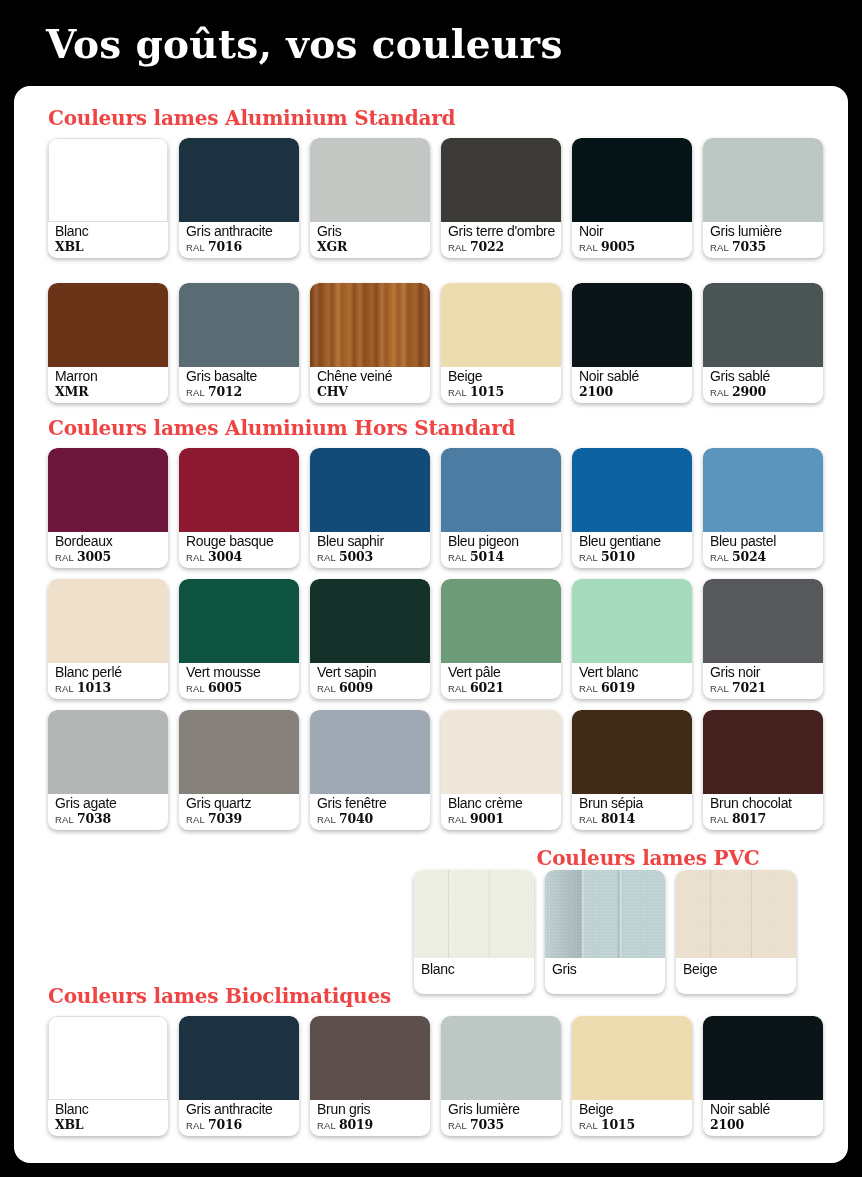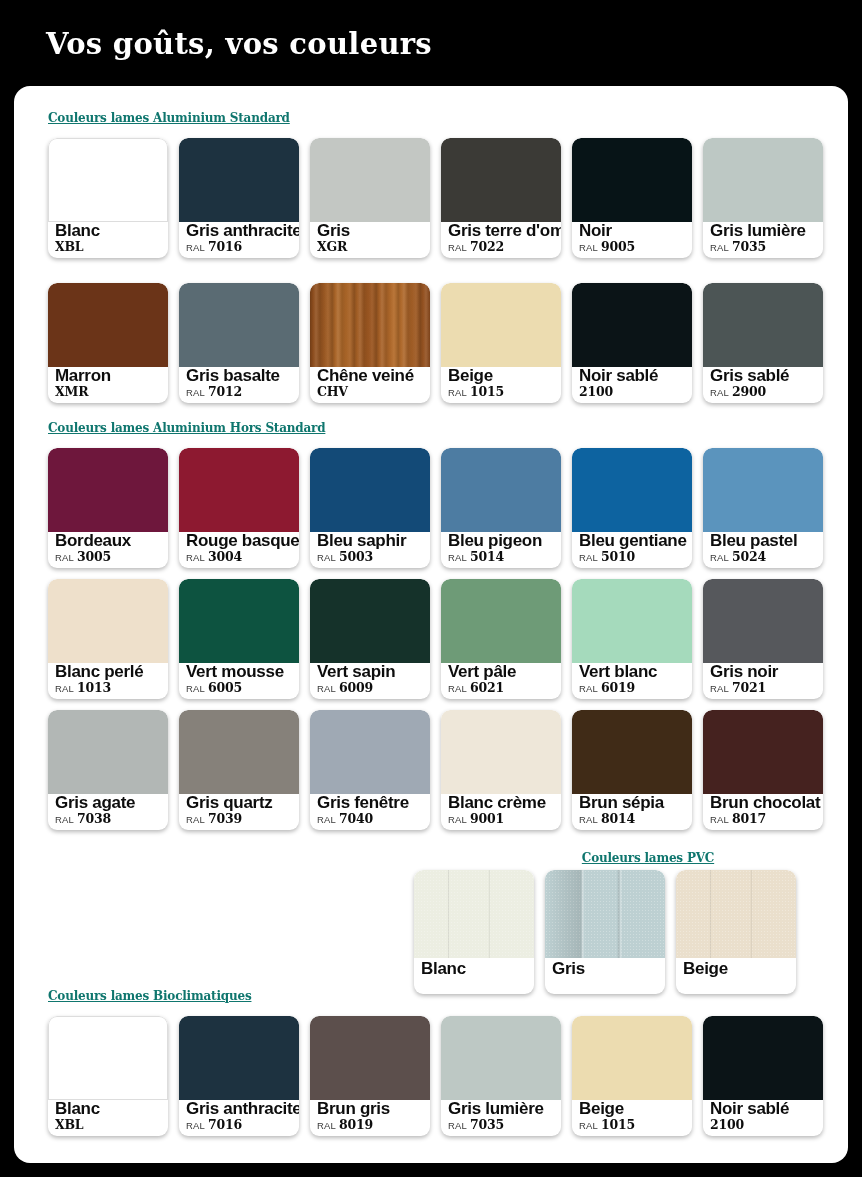--- a/index.html
+++ b/index.html
@@ -19,21 +19,21 @@
     background: #000000;
   }
 
   
   .page-title {
     position: absolute;
     left: 46px;
     top: 16px;
     font-family: "DejaVu Serif", "Liberation Serif", serif;
     font-weight: bold;
-    font-size: 29px;
+    font-size: 39px;
     line-height: 56px;
     letter-spacing: 0.3px;
     color: #ffffff;
     white-space: nowrap;
   }
 
   
   .sheet {
     position: absolute;
     left: 14px;
@@ -49,26 +49,25 @@
     padding: 0;
     width: 100%;
     height: 100%;
   }
 
   
   .section-head {
     position: absolute;
     font-family: "DejaVu Serif", "Liberation Serif", serif;
     font-weight: bold;
-    font-size: 12px;
+    font-size: 20px;
     line-height: 24px;
-    color: #0f766e;
+    color: #ef4444;
     white-space: nowrap;
     letter-spacing: -0.2px;
-    text-decoration: underline;
   }
   .section-head.right { text-align: center; }
 
   
   .row {
     position: absolute;
     display: flex;
     gap: 11px;
     left: 34px;
   }
@@ -95,22 +94,22 @@
 
   .swatch .caption {
     position: absolute;
     left: 7px;
     right: 4px;
     top: 86px;
   }
 
   .swatch .cname {
     font-family: "Liberation Sans", sans-serif;
-    font-weight: bold;
-    font-size: 17px;
+    font-weight: normal;
+    font-size: 14px;
     line-height: 14px;
     color: #0d0d0d;
     white-space: nowrap;
     letter-spacing: -0.3px;
   }
 
   .swatch .ccode {
     font-size: 11px;
     line-height: 15px;
     color: #1a1a1a;

